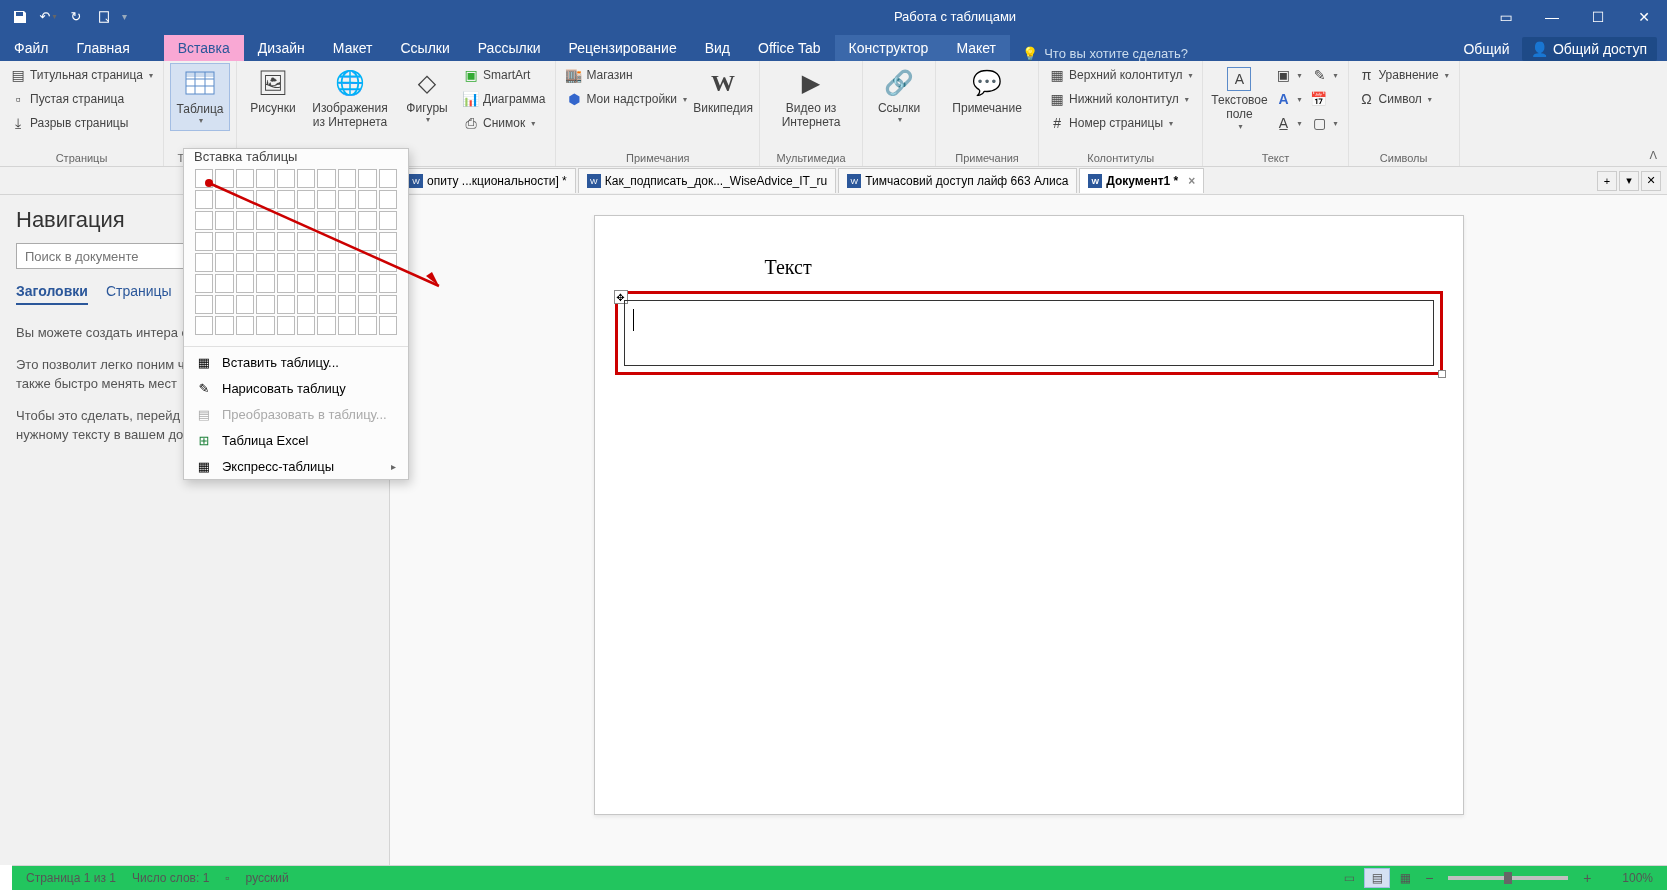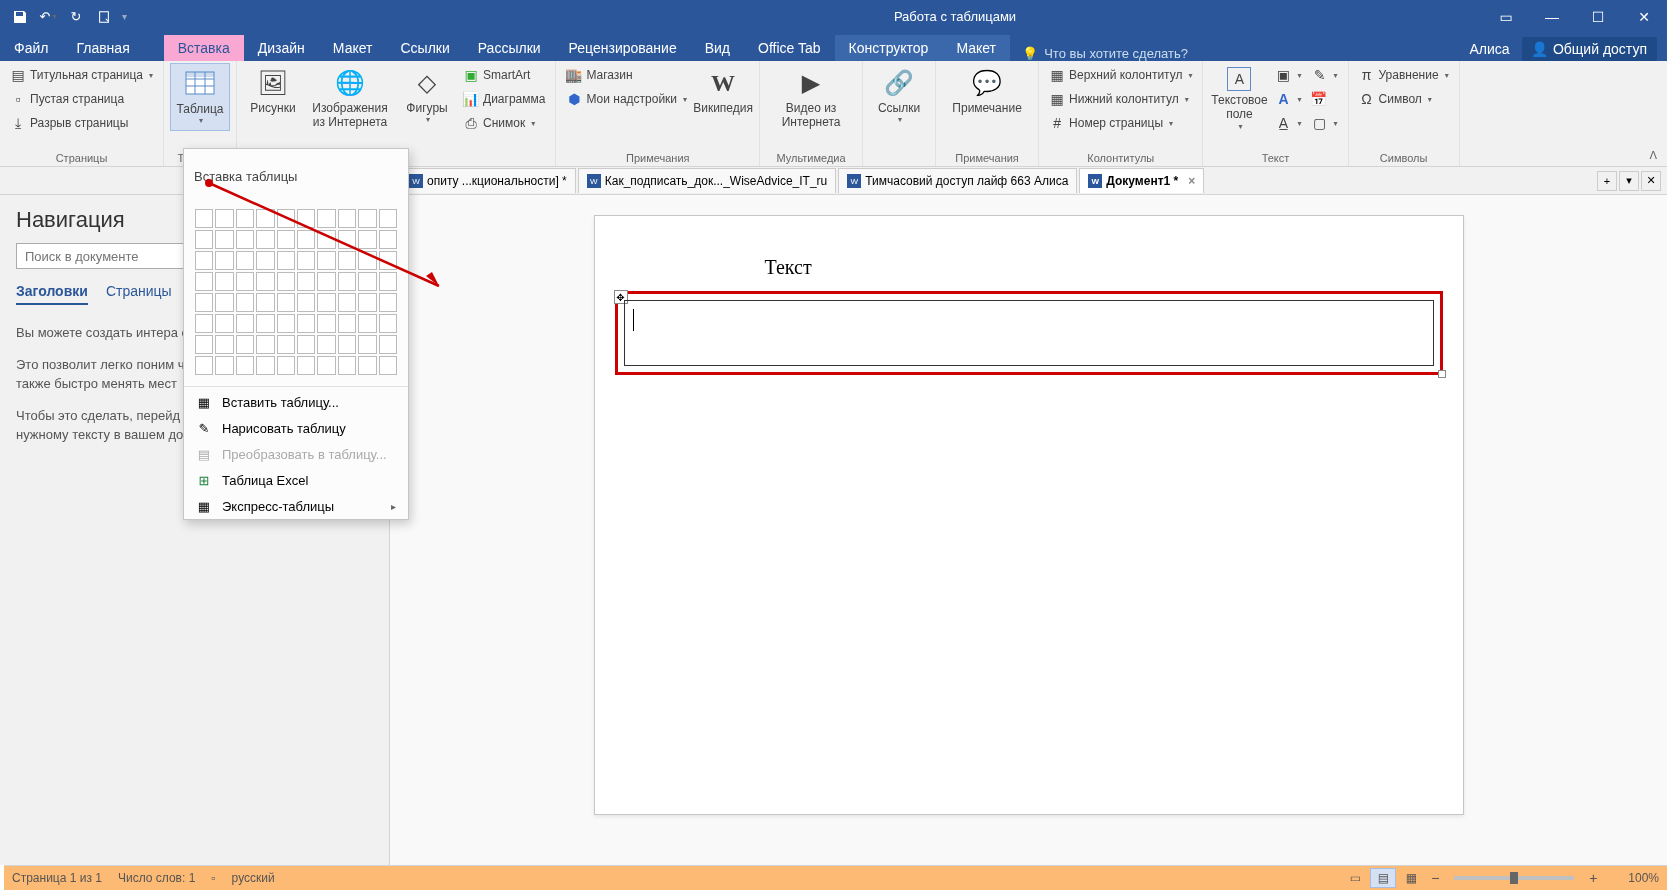--- a/index.html
+++ b/index.html
@@ -65,35 +65,35 @@
 .page { background: #fff; border: 1px solid #c6c6c6; margin: 20px auto; width: 870px; min-height: 600px; padding: 40px 30px; box-shadow: 0 2px 4px rgba(0,0,0,0.08); position: relative; }
 .page-text { font-family: 'Times New Roman', serif; font-size: 20px; margin-left: 140px; margin-bottom: 12px; }
 .table-highlight { border: 3px solid #c00; padding: 6px; margin: 0 -10px; position: relative; }
 .table-handle { position: absolute; top: -4px; left: -4px; width: 14px; height: 14px; border: 1px solid #888; background: #fff; font-size: 10px; display: flex; align-items: center; justify-content: center; }
 .word-table { border: 1.5px solid #333; width: 100%; height: 66px; position: relative; }
 .word-table .cursor { position: absolute; left: 8px; top: 8px; width: 1px; height: 22px; background: #000; }
 .resize-handle { position: absolute; right: -6px; bottom: -6px; width: 8px; height: 8px; border: 1px solid #888; background: #fff; }
 
 
 .table-dropdown { position: absolute; top: 148px; left: 183px; background: #fcfcfc; border: 1px solid #c6c6c6; box-shadow: 2px 4px 10px rgba(0,0,0,0.2); z-index: 100; font-size: 13px; width: 226px; }
-.table-dropdown-title { padding: 20px 10px; color: #444; font-size: 13px; }
+.table-dropdown-title { padding: 0 10px; color: #444; font-size: 13px; }
 .table-grid { padding: 4px 10px 8px 10px; }
 .table-grid-row { display: flex; }
 .table-grid-cell { width: 19px; height: 19px; border: 1px solid #bbb; margin: 1px; background: #fff; cursor: pointer; }
 .table-dropdown-sep { height: 1px; background: #e0e0e0; margin: 2px 0; }
 .table-dropdown-item { display: flex; align-items: center; gap: 10px; padding: 5px 12px; cursor: pointer; }
 .table-dropdown-item.disabled { color: #aaa; cursor: default; }
 .table-dropdown-item .mi-icon { width: 16px; height: 16px; display: flex; align-items: center; justify-content: center; font-size: 13px; }
 .table-dropdown-item .mi-arrow { margin-left: auto; font-size: 10px; color: #666; }
 
 
 .red-arrow { position: absolute; top: 178px; left: 204px; z-index: 101; pointer-events: none; }
 
 
-.statusbar { position: absolute; bottom: 0; left: 4px; right: 0; height: 25px; background: #fdba74; border-top: 1px solid #d4d4d4; display: flex; align-items: center; font-size: 12px; color: #555; padding: 0 8px; }
+.statusbar { position: absolute; bottom: 0; left: 12px; right: 0; height: 25px; background: #22c55e; border-top: 1px solid #d4d4d4; display: flex; align-items: center; font-size: 12px; color: #555; padding: 0 14px; }
 .statusbar-left { display: flex; gap: 16px; align-items: center; }
 .statusbar-right { margin-left: auto; display: flex; align-items: center; gap: 2px; }
 .view-btn { width: 26px; height: 20px; display: flex; align-items: center; justify-content: center; cursor: pointer; border: 1px solid transparent; }
 .view-btn.active { background: #d5e1f2; border-color: #a3bde3; }
 .zoom-slider { width: 120px; height: 4px; background: #c0c0c0; margin: 0 8px; position: relative; }
 .zoom-slider-thumb { position: absolute; left: 50%; top: -4px; width: 8px; height: 12px; background: #666; transform: translateX(-50%); }
 .zoom-btn { width: 18px; text-align: center; cursor: pointer; font-size: 14px; }
 .zoom-val { margin-left: 24px; }
 
 .icon-svg { display: block; }
@@ -138,21 +138,21 @@
   <div class="ribbon-tab">Рецензирование</div>
   <div class="ribbon-tab">Вид</div>
   <div class="ribbon-tab">Office Tab</div>
   <div class="ribbon-tab ctx">Конструктор</div>
   <div class="ribbon-tab ctx">Макет</div>
   <div class="tell-me">
     <span>💡</span>
     <span>Что вы хотите сделать?</span>
   </div>
   <div class="ribbon-right">
-    <div class="ribbon-right-item">Алиса</div>
+    <div class="ribbon-right-item">Общий</div>
     <div class="ribbon-right-item share-btn">
       <span>👤</span>
       <span>Общий доступ</span>
     </div>
   </div>
 </div>
 
 <div class="ribbon">
 
   <div class="ribbon-group">

